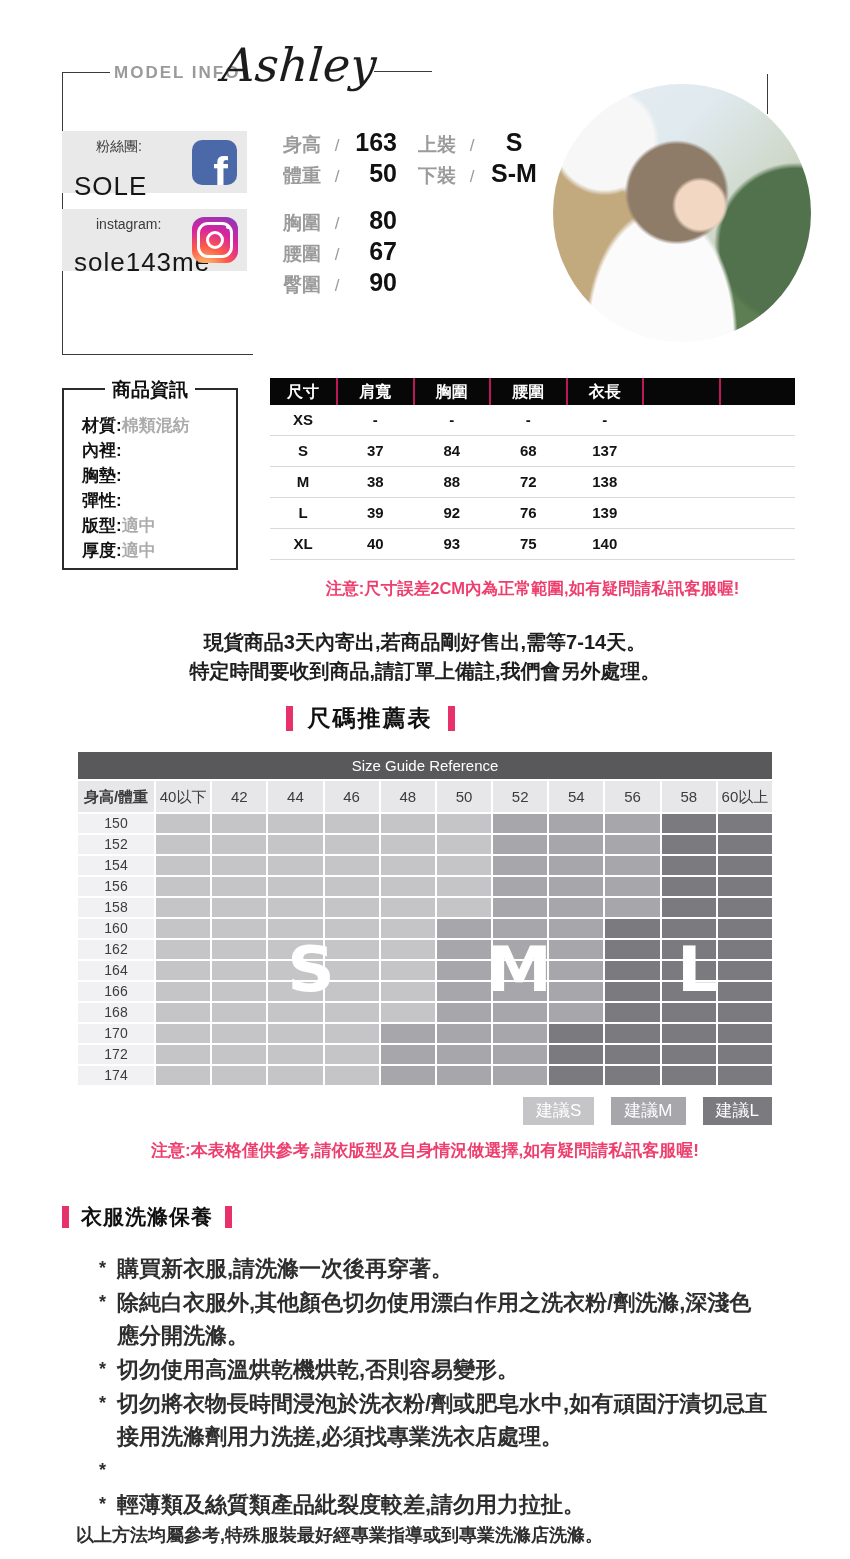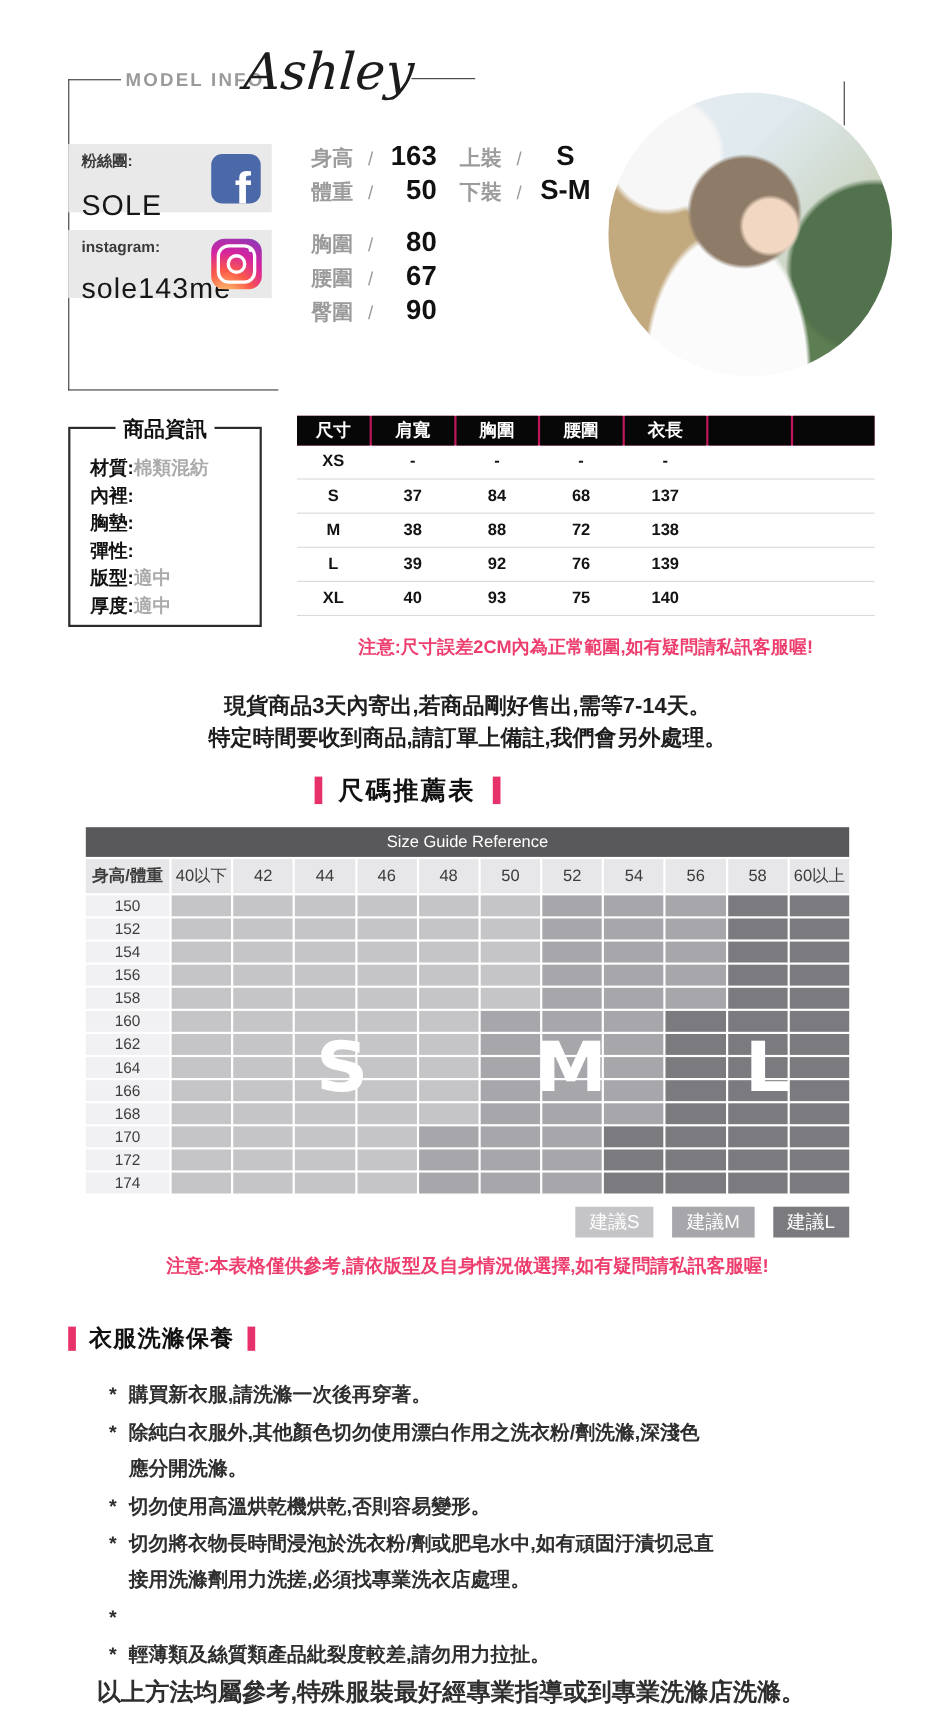--- a/index.html
+++ b/index.html
@@ -19,21 +19,21 @@
   .model-info-label { position:absolute; left:114px; top:63px; font-size:17px; font-weight:bold;
     letter-spacing:2px; color:#9a9a9a; }
   .model-name { position:absolute; left:222px; top:38px; font-family:"DejaVu Serif", serif;
     font-style:italic; font-size:46px; color:#1c1c1c; transform:skewX(-4deg); }
 
   
   .social-box { position:absolute; left:62px; width:185px; height:62px; background:#e9e9e9; }
   .sb-fb { top:131px; }
   .sb-ig { top:209px; }
   .sb-texts { position:absolute; left:12px; top:7px; }
-  .sb-label { font-size:14px; font-weight:bold; color:#3b3b3b; }
+  .sb-label { font-size:14px; font-weight:normal; color:#3b3b3b;margin-left:22px; }
   .sb-value { font-size:26px; color:#161616; letter-spacing:1px; margin-top:15px; }
   .fb-icon { position:absolute; left:130px; top:9px; width:45px; height:45px; border-radius:10px;
     background:#4b69a9; overflow:hidden; }
   .fb-icon span { position:absolute; right:9px; bottom:-13px; color:#fff; font-size:44px; font-weight:bold; }
   .ig-icon { position:absolute; left:130px; top:8px; width:46px; height:46px; border-radius:12px;
     background:radial-gradient(circle at 28% 115%, #fdd575 0%, #fd5949 38%, #d6249f 66%, #8a3ab9 95%); }
   .ig-frame { position:absolute; inset:5px; border:3px solid #fff; border-radius:11px; }
   .ig-lens { position:absolute; left:50%; top:50%; width:18px; height:18px; border:3px solid #fff;
     border-radius:50%; transform:translate(-50%,-50%); }
   .ig-dot { position:absolute; right:8px; top:8px; width:4px; height:4px; background:#fff; border-radius:50%; }
@@ -120,22 +120,22 @@
     justify-content:flex-end; gap:17px; }
   .badge { height:28px; line-height:28px; padding:0 13px; color:#fff; font-size:17px; }
   .badge-s { background:var(--s); }
   .badge-m { background:var(--m); }
   .badge-l { background:var(--l);text-align:right; }
 
   
   .care-list { position:absolute; left:99px; top:1252px; width:670px; }
   .care-item { display:flex; margin-bottom:1px; }
   .care-star { width:18px; font-size:18px; font-weight:bold; color:#2e2e2e; line-height:33px; }
-  .care-text { white-space:pre-line; font-size:18px; font-weight:600; color:#2e2e2e; line-height:33px; }
-  .care-footer { position:absolute; left:88px; top:1523px; font-size:22px; font-weight:bold; color:#2e2e2e; }
+  .care-text { white-space:pre-line; font-size:22px; font-weight:600; color:#2e2e2e; line-height:33px; }
+  .care-footer { position:absolute; left:76px; top:1523px; font-size:18px; font-weight:bold; color:#2e2e2e; }
 </style>
 </head>
 <body>
 
 <div id="stage">
 
   <div class="frame-line fl-left"></div>
   <div class="frame-line fl-top"></div>
   <div class="frame-line fl-after"></div>
   <div class="frame-line fl-right"></div>

